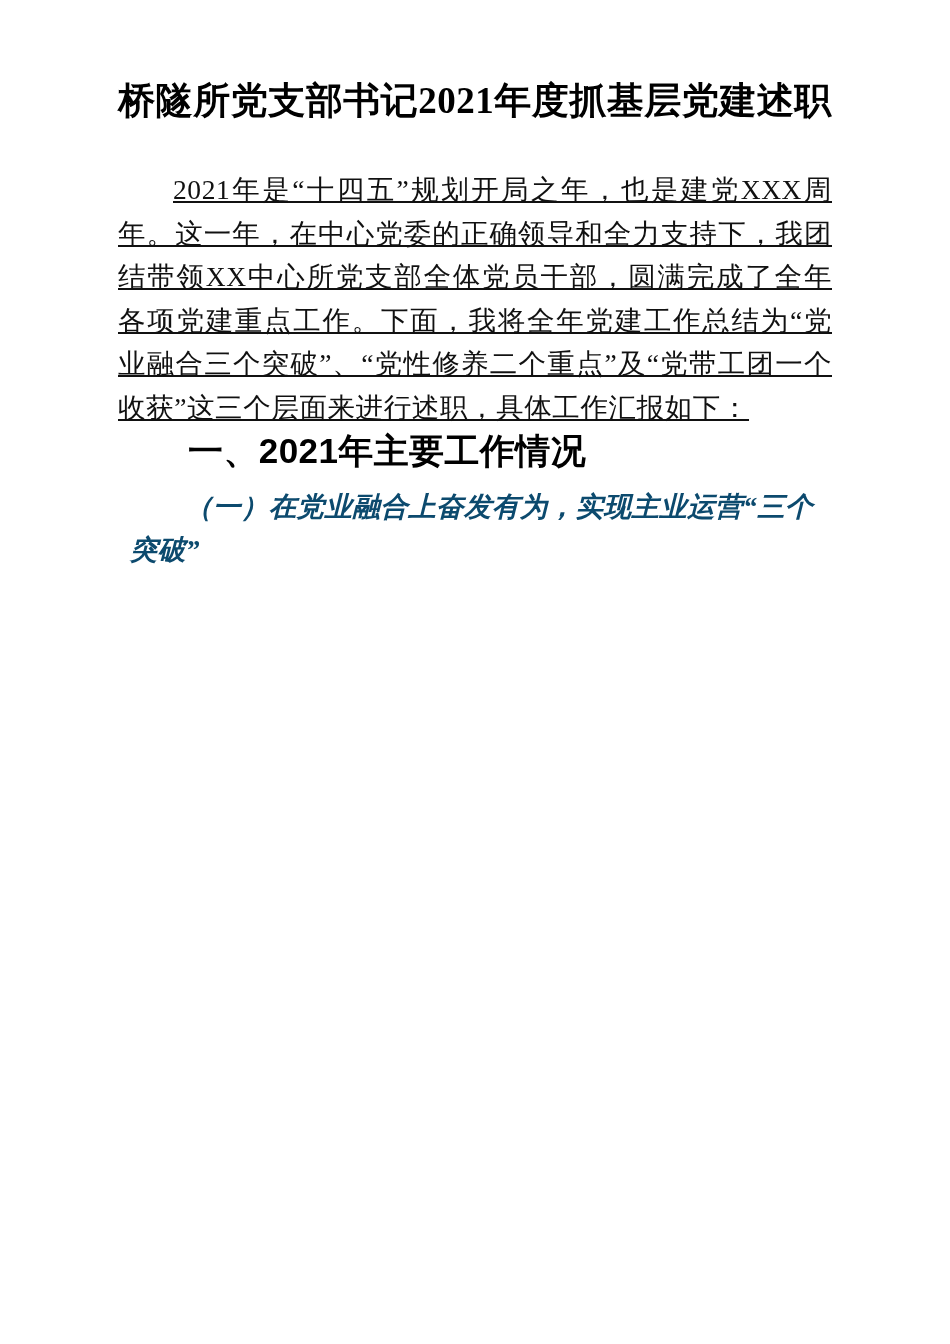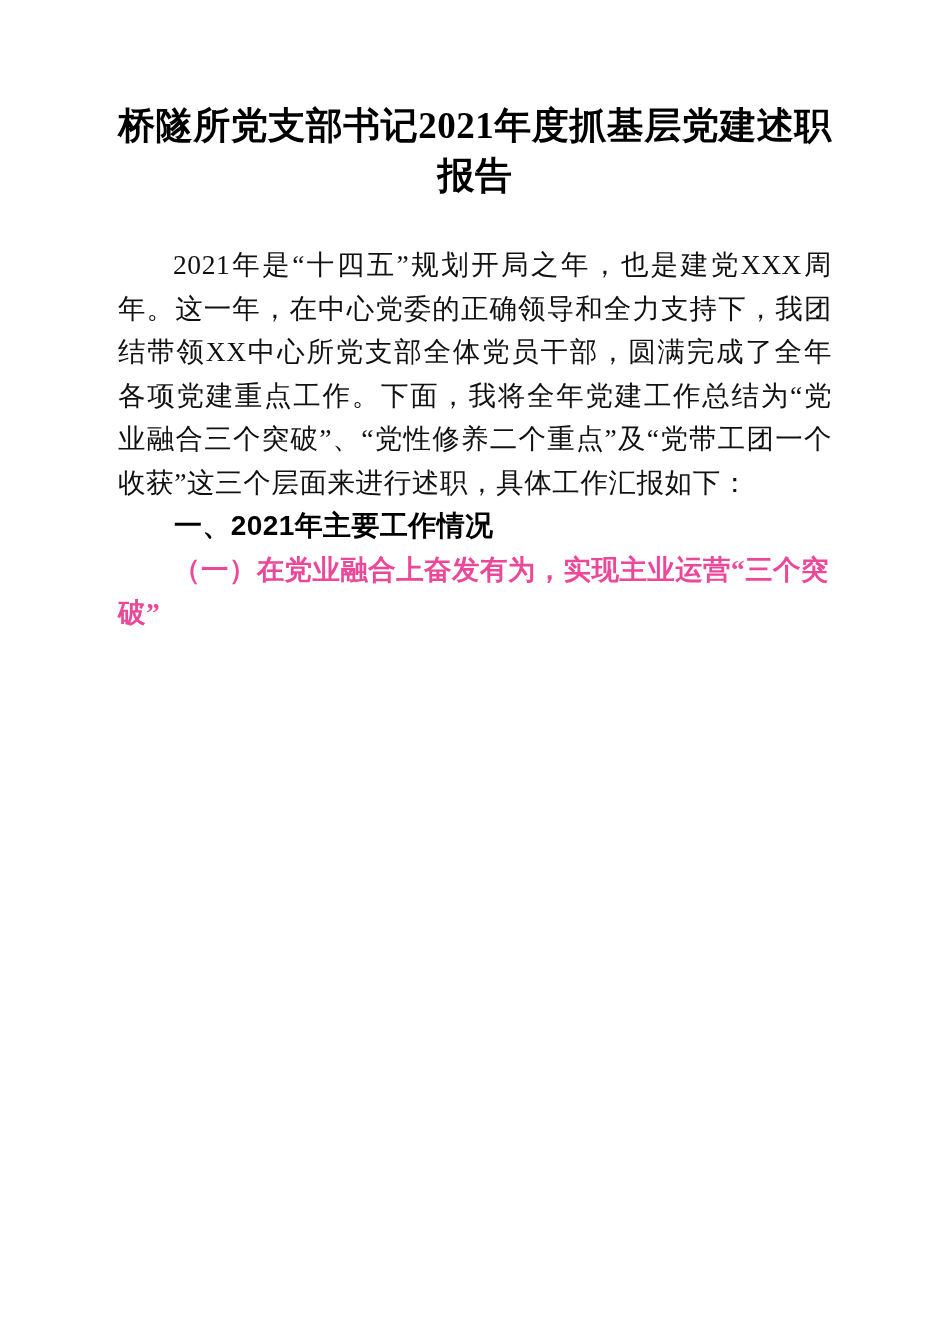--- a/index.html
+++ b/index.html
@@ -22,67 +22,68 @@
     width: 714px;
   }
   .doc-title {
     font-family: "Liberation Serif", "DejaVu Serif", serif;
     font-weight: bold;
     font-size: 37px;
     line-height: 50px;
     text-align: center;
     color: #000000;
     margin: 0;
-    padding-top: 101px;
+    padding-top: 76px;
     letter-spacing: 0.5px;
   }
   .para {
     font-family: "Liberation Serif", "DejaVu Serif", serif;
     font-size: 27.5px;
     line-height: 43.5px;
     color: #111111;
     margin: 0;
     text-align: justify;
     text-justify: inter-ideograph;
     text-indent: 2em;
     letter-spacing: 0.6px;
+    text-decoration: underline;
   }
   .para.first-body {
     margin-top: 42px;
   }
   .heading-1 {
     font-family: "Liberation Sans", "DejaVu Sans", sans-serif;
-    font-size: 28px;
+    font-size: 35px;
     line-height: 43.5px;
     font-weight: bold;
     color: #000000;
     margin: 0;
     text-indent: 2em;
     letter-spacing: 0.4px;
   }
   .heading-2 {
     font-family: "Liberation Serif", "DejaVu Serif", serif;
     font-size: 27.5px;
     line-height: 43.5px;
     font-weight: bold;
-    color: #ec4899;
-    margin: 0;
+    color: #0c4a6e;
+    margin: 12px;
     text-indent: 2em;
     letter-spacing: 0.4px;
+    font-style: italic;
   }
 </style>
 </head>
 <body>
 
 <div class="page">
   <div class="content">
 
     <h1 class="doc-title">
       <span style="display: block;">桥隧所党支部书记2021年度抓基层党建述职</span>
-      <span style="display: block;">报告</span>
     </h1>
 
     <p class="para first-body">2021年是“十四五”规划开局之年，也是建党XXX周年。这一年，在中心党委的正确领导和全力支持下，我团结带领XX中心所党支部全体党员干部，圆满完成了全年各项党建重点工作。下面，我将全年党建工作总结为“党业融合三个突破”、“党性修养二个重点”及“党带工团一个收获”这三个层面来进行述职，具体工作汇报如下：</p>
 
     <p class="heading-1">一、2021年主要工作情况</p>
 
     <p class="heading-2">（一）在党业融合上奋发有为，实现主业运营“三个突破”</p>
 
 
 

